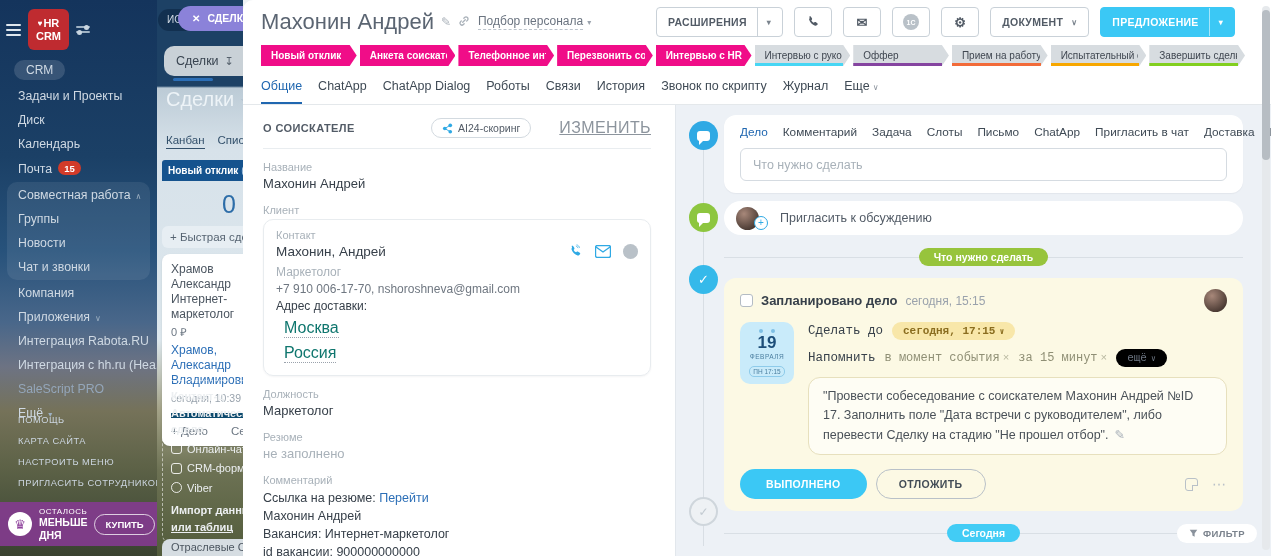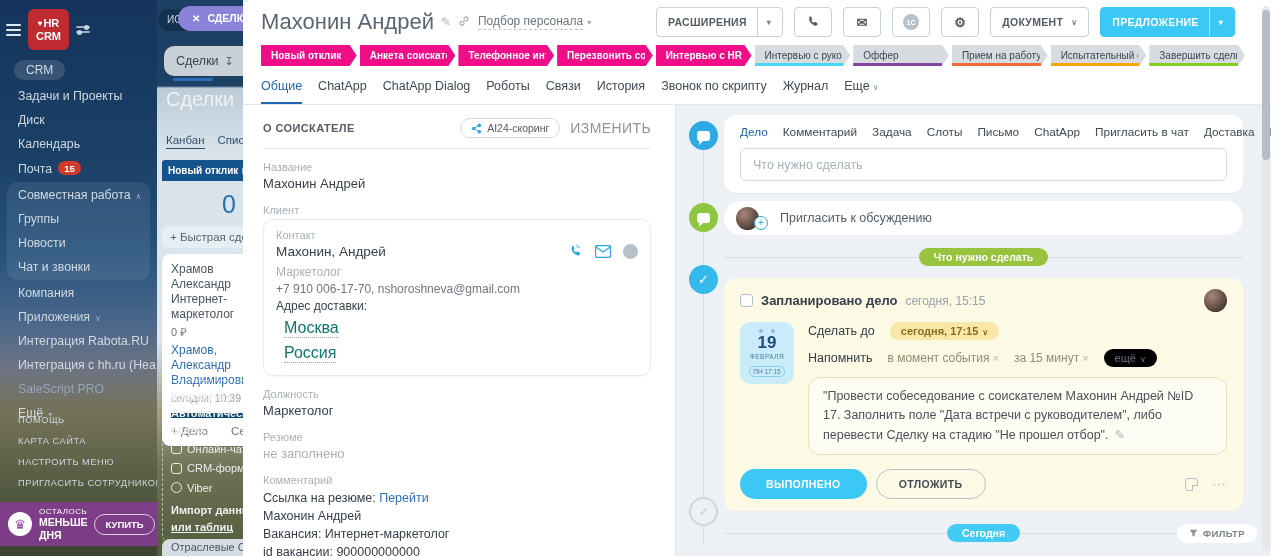--- a/index.html
+++ b/index.html
@@ -119,21 +119,21 @@
   .tab .cd { font-size:8px; color:#8a929c; margin-left:3px; }
 
   .content { flex:1; display:flex; min-height:0; }
 
   
   .detail { flex:none; width:432px; padding:13px 24px 0 20px; overflow:hidden; }
   .sec-head { display:flex; align-items:center; }
   .sec-title { font-size:11px; font-weight:bold; color:#525b66; letter-spacing:.4px; }
   .ai-pill { margin-left:auto; border:1px solid #d3dae0; border-radius:14px; padding:3px 10px; font-size:10.5px;
     color:#525b66; display:flex; align-items:center; gap:5px; cursor:pointer; }
-  .edit-link { font-size:14px; color:#8c949d; margin-left:10px; letter-spacing:.4px; cursor:pointer; }
+  .edit-link { font-size:16px; color:#8c949d; margin-left:28px; letter-spacing:.4px; cursor:pointer;text-decoration:underline; }
   .d-hr { border:none; border-top:1px solid #e9edf0; margin:10px 0 12px 0; }
   .flabel { font-size:11px; color:#a8b1b9; margin-bottom:3px; }
   .fvalue { font-size:13px; color:#37404a; }
   .field { margin-bottom:13px; }
   .contact-card { border:1px solid #e8ecef; border-radius:10px; padding:9px 12px 12px 12px; margin-top:2px;
     box-shadow:0 1px 2px rgba(30,40,50,.05); }
   .cc-row { display:flex; align-items:center; }
   .cc-name { font-size:13.5px; color:#37404a; }
   .cc-icons { margin-left:auto; display:flex; gap:12px; align-items:center; }
   .cc-icons svg { display:block; cursor:pointer; }
@@ -184,21 +184,21 @@
   .tc-time { font-size:12px; color:#9aa2ac; }
   .tc-ava { margin-left:auto; }
   .tc-body { display:flex; gap:14px; margin-top:10px; }
   .cal { flex:none; width:54px; background:#c9ebfa; border-radius:10px; text-align:center; padding:7px 3px 6px 3px; color:#1d4e79; height:fit-content; }
   .cal .rings { display:flex; justify-content:center; gap:8px; margin-bottom:1px; }
   .cal .rings i { width:4px; height:4px; border-radius:2px; background:#7fc0e4; }
   .cal .day { font-size:17px; font-weight:bold; line-height:1.1; }
   .cal .mon { font-size:6.5px; letter-spacing:.5px; color:#4b7fa0; }
   .cal .meta { display:inline-block; border:1px solid #8ecbea; border-radius:5px; font-size:6.5px; color:#4b7fa0; padding:1px 3px; margin-top:3px; }
   .t-fields { flex:1; }
-  .f-row { display:flex; align-items:center; gap:15px; font-size:12.5px; color:#37404a; flex-wrap:wrap; }
+  .f-row { display:flex; align-items:center; gap:9px; font-size:12.5px; color:#37404a; flex-wrap:wrap;font-family:Liberation Mono, monospace; }
   .f-row + .f-row { margin-top:9px; }
   .pill-yellow { background:#f8e7a9; color:#8a6d1f; font-size:11px; font-weight:bold; border-radius:12px; padding:3px 11px; cursor:pointer; }
   .pill-gray { background:#000000; color:#6b7480; font-size:11px; border-radius:12px; padding:3px 11px; cursor:pointer; }
   .chip { color:#8f8f75; font-size:12px; }
   .chip .x { color:#b8b8a0; margin-left:3px; cursor:pointer; font-size:11px; }
   .cd2 { font-size:8px; margin-left:4px; }
   .desc-box { margin-top:10px; background:rgba(255,255,255,.6); border:1px solid #e7e0bd; border-radius:12px;
     padding:9px 14px; font-size:12.5px; color:#4a5158; line-height:1.55; }
   .desc-box .pen { color:#a9b1b9; margin-left:6px; cursor:pointer; }
   .tc-btns { display:flex; gap:9px; margin-top:14px; align-items:center; }

